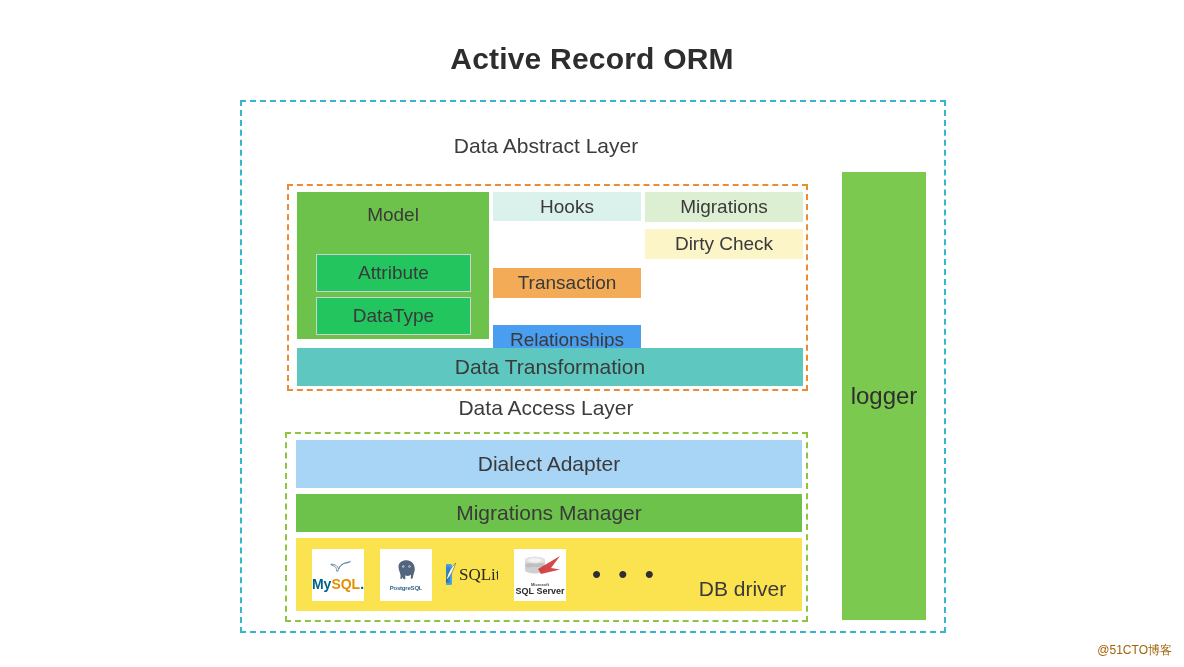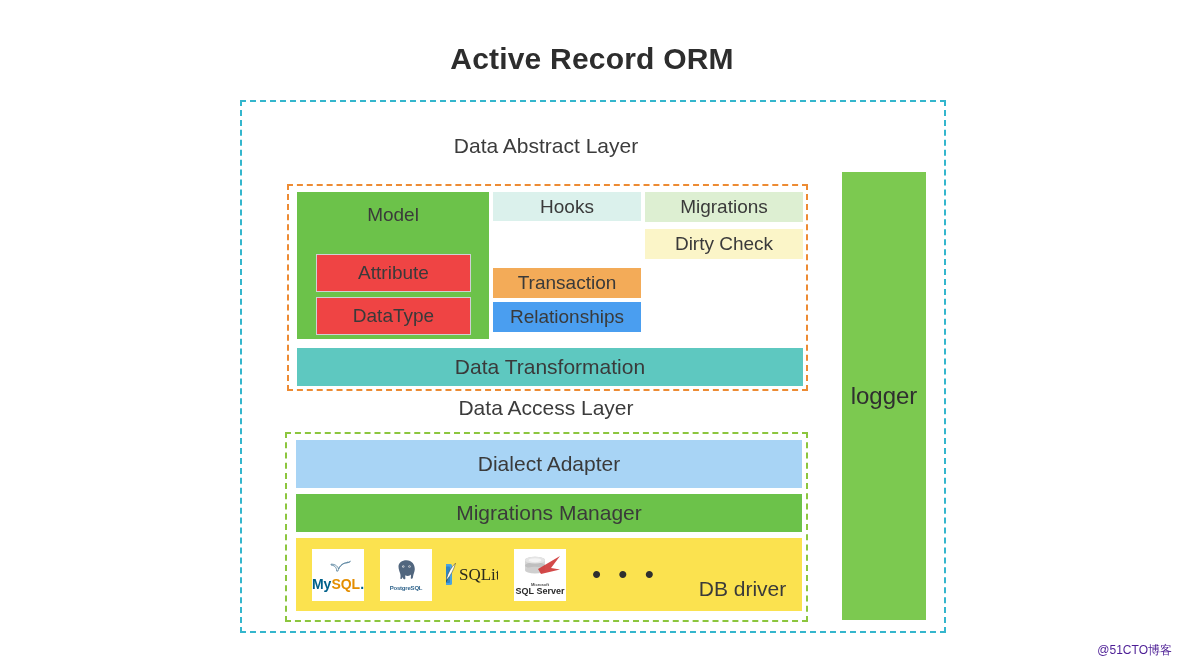--- a/index.html
+++ b/index.html
@@ -107,37 +107,37 @@
     width: 192px;
     text-align: center;
     font-size: 19px;
     color: #3a3a3a;
   }
   .model-sub {
     position: absolute;
     left: 19px;
     width: 155px;
     height: 38px;
-    background: #ef4444;
+    background: #22c55e;
     border: 1px solid #cfd0d4;
     box-sizing: border-box;
     display: flex;
     align-items: center;
     justify-content: center;
     font-size: 19px;
     color: #3a3a3a;
   }
   .model-sub.attr { top: 62px; }
   .model-sub.dtype { top: 105px; }
 
   
   .b-hooks        { left: 204px; top: 6px;   width: 148px; height: 29px; background: #dbf1ec; }
   .b-validations  { left: 204px; top: 43px;  width: 148px; height: 30px; background: #5ec8c0; }
   .b-transaction  { left: 204px; top: 82px;  width: 148px; height: 30px; background: #f3ab58; }
-  .b-relationships{ left: 204px; top: 116px; width: 148px; height: 30px; background: #4a9ef0; }
+  .b-relationships{ left: 204px; top: 139px; width: 148px; height: 30px; background: #4a9ef0; }
 
   
   .b-migrations   { left: 356px; top: 6px;   width: 158px; height: 30px; background: #ddefd2; }
   .b-dirtycheck   { left: 356px; top: 43px;  width: 158px; height: 30px; background: #fbf5c8; }
 
   
   .b-transform    { left: 8px; top: 162px; width: 506px; height: 38px; background: #5ec8c0; font-size: 21px; }
 
   
   .b-dialect      { left: 9px; top: 6px;   width: 506px; height: 48px; background: #a8d4f5; font-size: 21px; }
@@ -237,21 +237,21 @@
     justify-content: center;
     font-size: 24px;
     color: #2f2f2f;
   }
 
   .watermark {
     position: absolute;
     right: 12px;
     bottom: 8px;
     font-size: 12px;
-    color: #4c1d95;
+    color: #a16207;
     margin-left: 24px;
   }
 </style>
 </head>
 <body>
 
 <div class="page-title">Active Record ORM</div>
 
 <div class="outer-box">
 

